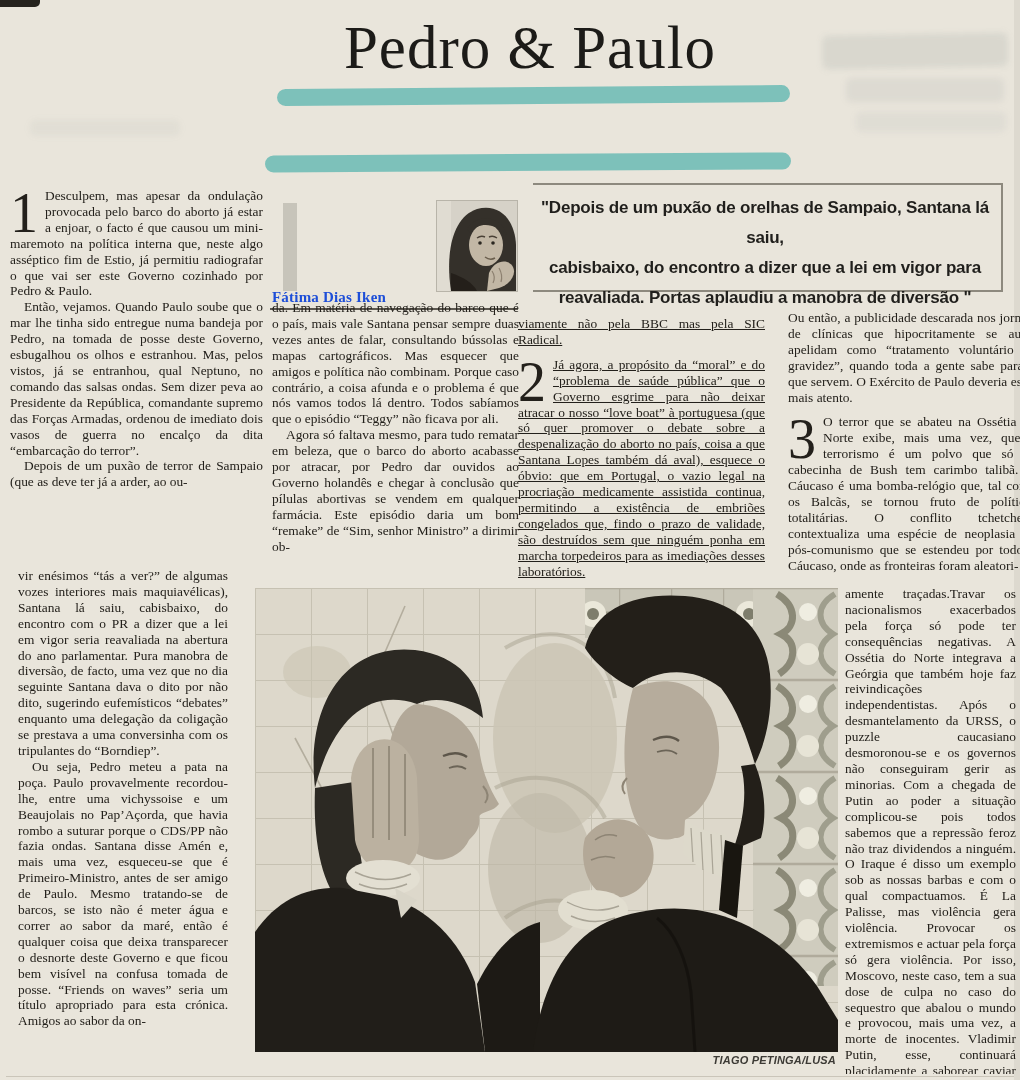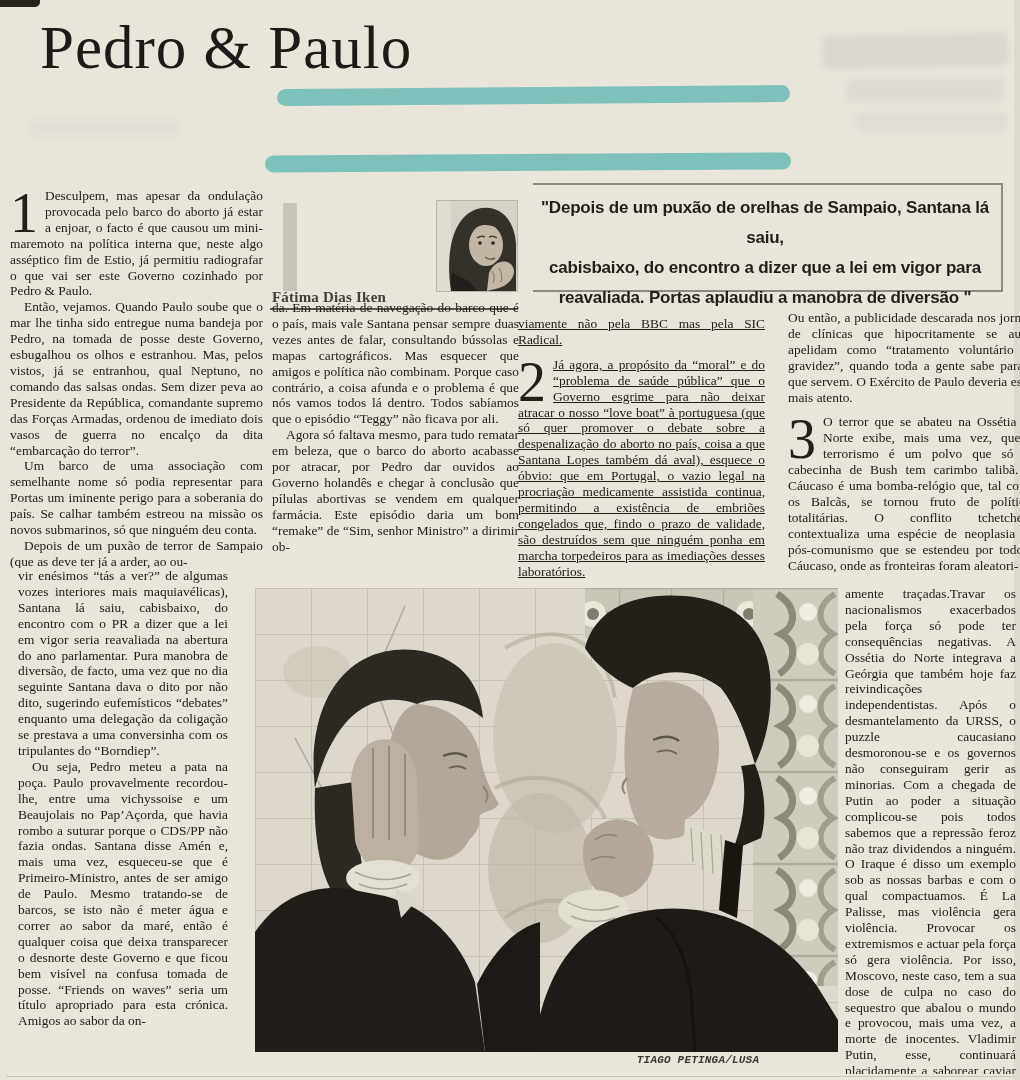--- a/index.html
+++ b/index.html
@@ -15,35 +15,35 @@
   .ghost{position:absolute;border-radius:6px;filter:blur(3px);}
   .g1{left:822px;top:34px;width:186px;height:34px;background:rgba(100,112,118,.12);transform:rotate(-1deg);}
   .g2{left:846px;top:78px;width:158px;height:24px;background:rgba(100,112,118,.09);}
   .g3{left:856px;top:112px;width:150px;height:20px;background:rgba(110,125,140,.08);}
   .g4{left:30px;top:120px;width:150px;height:16px;background:rgba(110,125,125,.06);}
   .edge-shade{position:absolute;right:0;top:0;width:6px;height:1080px;background:rgba(0,0,0,.05);}
   .bottom-rule{position:absolute;left:6px;top:1076px;width:1008px;height:1px;background:#cac5b9;}
 
   
   .headline-line{
-    position:absolute;left:40px;width:980px;
+    position:absolute;left:40px;width:980px;text-align:center;
     font-size:61px;line-height:68px;letter-spacing:1px;
     color:#1c1b18;z-index:2;font-weight:400;
   }
   .hl-stroke{
     position:absolute;height:17px;background:#7fd4d6;border-radius:9px;
     z-index:3;mix-blend-mode:multiply;opacity:.92;
   }
   .hl1{left:277px;top:87px;width:513px;transform:rotate(-.45deg);}
   .hl2{left:265px;top:154px;width:526px;transform:rotate(-.35deg);}
 
   
   .kicker-bar{position:absolute;left:283px;top:203px;width:14px;height:88px;background:#c7c4ba;}
   .author-photo{position:absolute;left:437px;top:201px;width:80px;height:90px;overflow:hidden;box-shadow:0 0 0 1px #b8b4a9;}
-  .author-name{position:absolute;left:272px;top:289px;font-size:15px;font-weight:700;color:#404040;letter-spacing:.2px;}
+  .author-name{position:absolute;left:272px;top:289px;font-size:15px;font-weight:700;color:#1d4ed8;letter-spacing:.2px;}
   .byline-rule{position:absolute;left:270px;top:308px;width:248px;height:0;border-top:2px solid #5c5850;}
 
   
   .pullquote{
     position:absolute;left:533px;top:183px;width:470px;height:109px;
     border-top:2px solid #8d897e;border-bottom:2px solid #8d897e;border-right:2px solid #8d897e;
     padding:8px 6px 0 2px;box-sizing:border-box;
     font-family:"Liberation Sans", sans-serif;font-weight:700;
     font-size:17px;line-height:30px;letter-spacing:-.2px;color:#201f1c;
     text-align:center;
@@ -64,22 +64,22 @@
   .c1t{left:10px;top:188px;width:253px;height:380px;}
   .c1b{left:18px;top:568px;width:210px;height:507px;}
   .c2{left:272px;top:300px;width:247px;height:266px;}
   .c3{left:518px;top:316px;width:247px;height:272px;text-decoration:underline;}
   .c4t{left:768px;top:310px;width:248px;height:268px;margin-left:20px;}
   .c4b{left:845px;top:586px;width:171px;height:488px;}
 
   
   .article-photo{position:absolute;left:255px;top:588px;width:583px;height:464px;overflow:hidden;}
   .photo-credit{
-    position:absolute;left:560px;top:1054px;width:276px;text-align:center;
-    font-family:Liberation Mono, monospace;font-style:italic;font-weight:700;
+    position:absolute;left:560px;top:1054px;width:276px;text-align:right;
+    font-family:Liberation Sans, sans-serif;font-style:italic;font-weight:700;
     font-size:11px;color:#3c3a35;letter-spacing:.2px;
   }
 </style>
 </head>
 <body>
 
 <div class="page">
 
   <div class="corner-mark"></div>
   <div class="ghost g1"></div>
@@ -115,21 +115,20 @@
 
   <div class="pullquote">
     <div>"Depois de um puxão de orelhas de Sampaio, Santana lá saiu,</div>
     <div>cabisbaixo, do encontro  a dizer que a lei em vigor para</div>
     <div>reavaliada. Portas aplaudiu a manobra de diversão "</div>
   </div>
 
   <section class="col c1t">
     <p class="noindent"><span class="dropcap">1</span><span>Desculpem, mas apesar da ondulação provocada pelo barco do aborto já estar a enjoar, o facto é que causou um mini-maremoto na política interna que, neste algo asséptico fim de Estio, já permitiu  radiografar o que vai ser este Governo cozinhado por Pedro &amp; Paulo.</span></p>
     <p>Então, vejamos. Quando Paulo soube que o mar lhe tinha sido entregue numa bandeja por Pedro, na tomada de posse deste Governo, esbugalhou os olhos e estranhou. Mas, pelos vistos, já se entranhou, qual Neptuno, no comando das salsas ondas. Sem dizer peva ao Presidente da República, comandante supremo das Forças Armadas, ordenou de imediato dois vasos de guerra no encalço da dita “embarcação do terror”.</p>
-    <p>Um barco de uma associação com semelhante nome só podia representar para Portas um iminente perigo para a soberania do país. Se calhar também estreou na missão os novos submarinos, só que ninguém deu conta.</p>
     <p>Depois de um puxão de terror de Sampaio (que as deve ter já a arder, ao ou-</p>
   </section>
 
   <section class="col c1b">
     <p class="noindent">vir enésimos “tás a ver?” de algumas vozes interiores mais maquiavélicas), Santana lá saiu, cabisbaixo, do encontro com o PR a dizer que a lei em vigor seria reavaliada na abertura do ano parlamentar. Pura manobra de diversão, de facto, uma vez que no dia seguinte Santana dava o dito por não dito, sugerindo eufemísticos “debates” enquanto uma delegação da coligação se prestava a uma conversinha com os tripulantes do “Borndiep”.</p>
     <p>Ou seja, Pedro meteu a pata na poça. Paulo provavelmente recordou-lhe, entre uma vichyssoise e um Beaujolais no Pap’Açorda, que havia rombo a suturar porque o CDS/PP não fazia ondas. Santana disse Amén e, mais uma vez, esqueceu-se que é Primeiro-Ministro, antes de ser amigo de Paulo. Mesmo tratando-se de barcos, se isto não é meter água e correr ao sabor da maré, então é qualquer coisa que deixa transparecer o desnorte deste Governo e que ficou bem visível na confusa tomada de posse. “Friends on waves” seria um título apropriado para esta crónica. Amigos ao sabor da on-</p>
   </section>
 
   <section class="col c2">
     <p class="noindent">da. Em matéria de navegação do barco que é o país, mais vale Santana pensar sempre duas vezes antes de falar, consultando bússolas e mapas cartográficos. Mas esquecer que amigos e política não combinam. Porque caso contrário, a coisa afunda e o problema é que nós vamos todos lá dentro. Todos sabíamos que o episódio “Teggy” não ficava por ali.</p>

